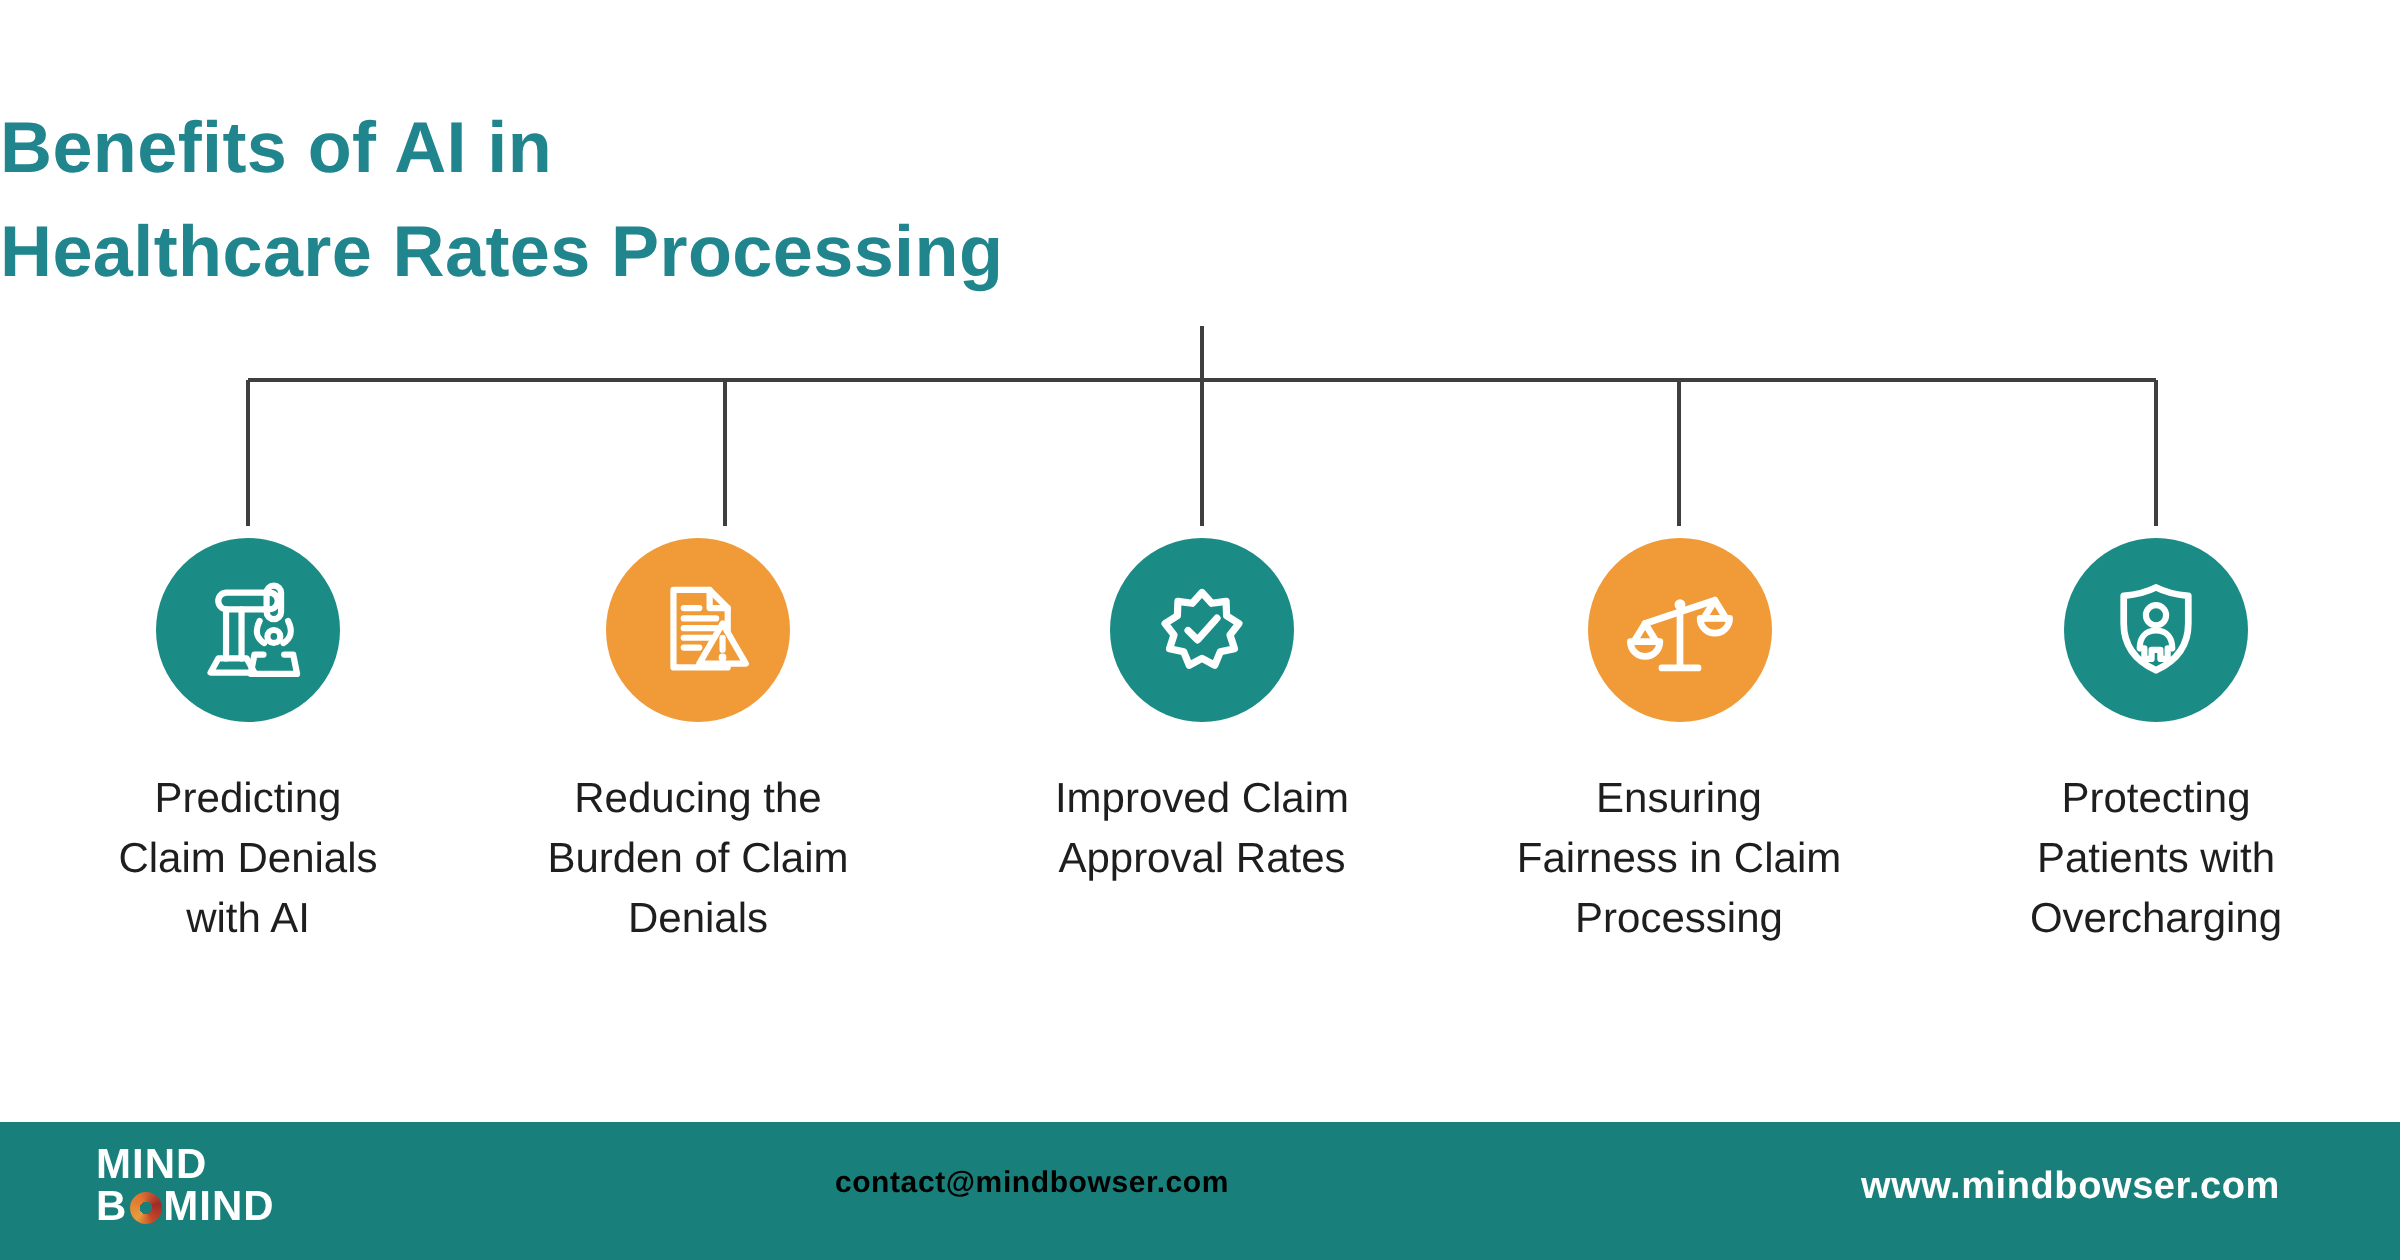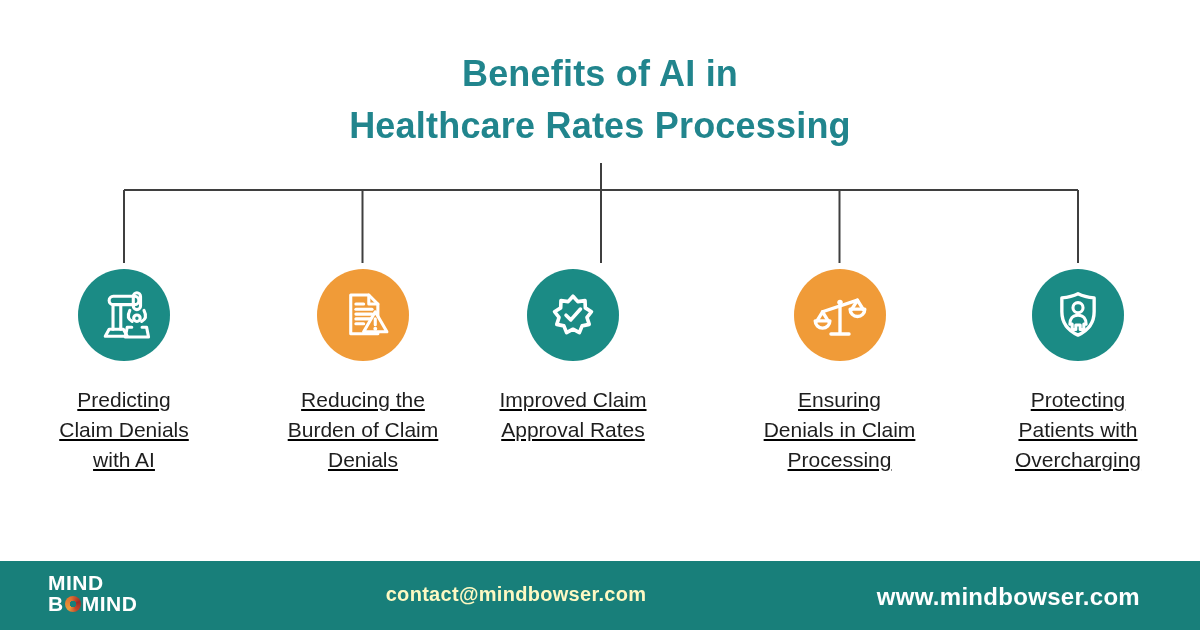--- a/index.html
+++ b/index.html
@@ -1,25 +1,25 @@
 <!DOCTYPE html>
 <html><head>
 <meta charset="utf-8">
 <style>
   html,body{margin:0;padding:0;background:#ffffff;}
   #canvas{
     position:relative;width:1200px;height:630px;background:#ffffff;overflow:hidden;
     font-family:"Liberation Sans", sans-serif;
   }
   .title{
-    position:absolute;top:48px;left:0;width:1200px;text-align:center;
+    position:absolute;top:48px;left:0;width:1200px;
     color:#21858D;font-weight:bold;font-size:36px;line-height:52px;letter-spacing:.2px;
   }
   .connector{position:absolute;top:0;left:0;}
-  .col{position:absolute;top:269px;width:220px;text-align:center;text-decoration:underline;}
+  .col{position:absolute;top:269px;width:220px;text-align:center;}
   .bubble{
     width:92px;height:92px;border-radius:50%;margin:0 auto;
     display:flex;align-items:center;justify-content:center;
   }
   .bubble.teal{background:#1B8B85;}
   .bubble.orange{background:#F09B38;}
   .bubble svg{display:block;}
   .benefit-label{
     margin-top:24px;font-size:21px;line-height:30px;color:#1E1E1E;
     white-space:pre-line;font-weight:500;
@@ -33,25 +33,25 @@
   }
   .logo .row{display:flex;align-items:center;}
   .o-swirl{
     display:inline-block;width:16px;height:16px;border-radius:50%;margin:0 1px;
     background:
       radial-gradient(circle at 50% 50%, #187F7A 0 27%, rgba(0,0,0,0) 28%),
       conic-gradient(from 220deg, #E89C3C 0deg, #E07030 120deg, #9E2B29 210deg, #C44629 290deg, #E89C3C 360deg);
   }
   .footer-email{
     position:absolute;left:0;width:1032px;top:22px;text-align:center;
-    color:#fef9c3;font-size:20px;font-weight:bold;letter-spacing:.3px;
+    color:#000000;font-size:15px;font-weight:bold;letter-spacing:.3px;
   }
   .footer-site{
     position:absolute;right:60px;top:22px;
-    color:#ffffff;font-size:24px;font-weight:bold;letter-spacing:.3px;
+    color:#ffffff;font-size:19px;font-weight:bold;letter-spacing:.3px;
   }
 </style>
 </head>
 <body>
 
 <div id="canvas">
 
   <div class="title">
     <div>Benefits of AI in</div>
     <div>Healthcare Rates Processing</div>
@@ -82,21 +82,21 @@
           <circle cx="34" cy="26.5" r="2.5"></circle>
           <path d="M26.5 33.5 H30 M41.5 33.5 H38 M26.5 33.5 L25 41 H43 L41.5 33.5"></path>
         </g>
       </svg>
     </div>
     <div class="benefit-label">Predicting
 Claim Denials
 with AI</div>
   </div>
 
-  <div class="col" style="left:253px;text-align:center;">
+  <div class="col" style="left:239px;text-align:center;">
     <div class="bubble orange">
       <svg width="62" height="62" viewBox="0 0 48 48">
         <g stroke="#ffffff" stroke-width="2.4" fill="none" stroke-linecap="round" stroke-linejoin="round">
           <path d="M14.5 8.5 H28.5 L35.5 15.5 V38.5 H14.5 Z"></path>
           <path d="M28.5 8.5 V15.5 H35.5"></path>
           <path d="M18.5 15.5 H24.5"></path>
           <path d="M18.5 19.5 H31"></path>
           <path d="M18.5 23.3 H31"></path>
           <path d="M18.5 27 H31"></path>
           <path d="M18.5 30.8 H24.5"></path>
@@ -104,21 +104,21 @@
           <path d="M33.5 27 V31.6"></path>
         </g>
         <circle cx="33.5" cy="34.6" r="1.5" fill="#ffffff"></circle>
       </svg>
     </div>
     <div class="benefit-label">Reducing the
 Burden of Claim
 Denials</div>
   </div>
 
-  <div class="col" style="left:463px;">
+  <div class="col" style="left:491px;">
     <div class="bubble teal">
       <svg width="62" height="62" viewBox="0 0 48 48">
         <g stroke="#ffffff" stroke-width="2.8" fill="none" stroke-linecap="round" stroke-linejoin="round">
           <path d="M24 9.5 L27.76 13.66 L33.32 12.89 L33.53 18.5 L38.28 21.48 L34.83 25.91 L36.56 31.25 L31.07 32.43 L28.96 37.63 L24 35 L19.04 37.63 L16.93 32.43 L11.44 31.25 L13.17 25.91 L9.72 21.48 L14.47 18.5 L14.68 12.89 L20.24 13.66 Z"></path>
           <path d="M18.6 24.2 L22.3 27.8 L29.8 19.4"></path>
         </g>
       </svg>
     </div>
     <div class="benefit-label">Improved Claim
 Approval Rates</div>
@@ -133,21 +133,21 @@
           <path d="M10.5 21.5 L37.5 12.5"></path>
           <path d="M10.5 21.5 L6.2 28.5 M10.5 21.5 L14.8 28.5"></path>
           <path d="M4.8 28.5 A5.7 5.7 0 0 0 16.2 28.5 Z"></path>
           <path d="M37.5 12.5 L33.2 19.5 M37.5 12.5 L41.8 19.5"></path>
           <path d="M31.8 19.5 A5.7 5.7 0 0 0 43.2 19.5 Z"></path>
         </g>
         <circle cx="24" cy="14.2" r="2.1" fill="#ffffff"></circle>
       </svg>
     </div>
     <div class="benefit-label">Ensuring
-Denials in Claim
+Fairness in Claim
 Processing</div>
   </div>
 
   <div class="col" style="left:968px;">
     <div class="bubble teal">
       <svg width="62" height="62" viewBox="0 0 48 48">
         <g stroke="#ffffff" stroke-width="2.6" fill="none" stroke-linecap="round" stroke-linejoin="round">
           <path d="M24 7.5 C27.5 9.3 32.3 10.4 36.5 10.8 V21.5 C36.5 30.5 31.2 36.3 24 39.6 C16.8 36.3 11.5 30.5 11.5 21.5 V10.8 C15.7 10.4 20.5 9.3 24 7.5 Z"></path>
           <circle cx="24" cy="18.3" r="3.9" stroke-width="2.4"></circle>
           <path stroke-width="2.4" d="M24 24.2 c-4.3 0 -6.3 3 -6.3 6.9 h1.8 v4.1 h2.8 v-3.5 h3.4 v3.5 h2.8 v-4.1 h1.8 c0 -3.9 -2 -6.9 -6.3 -6.9 z"></path>

